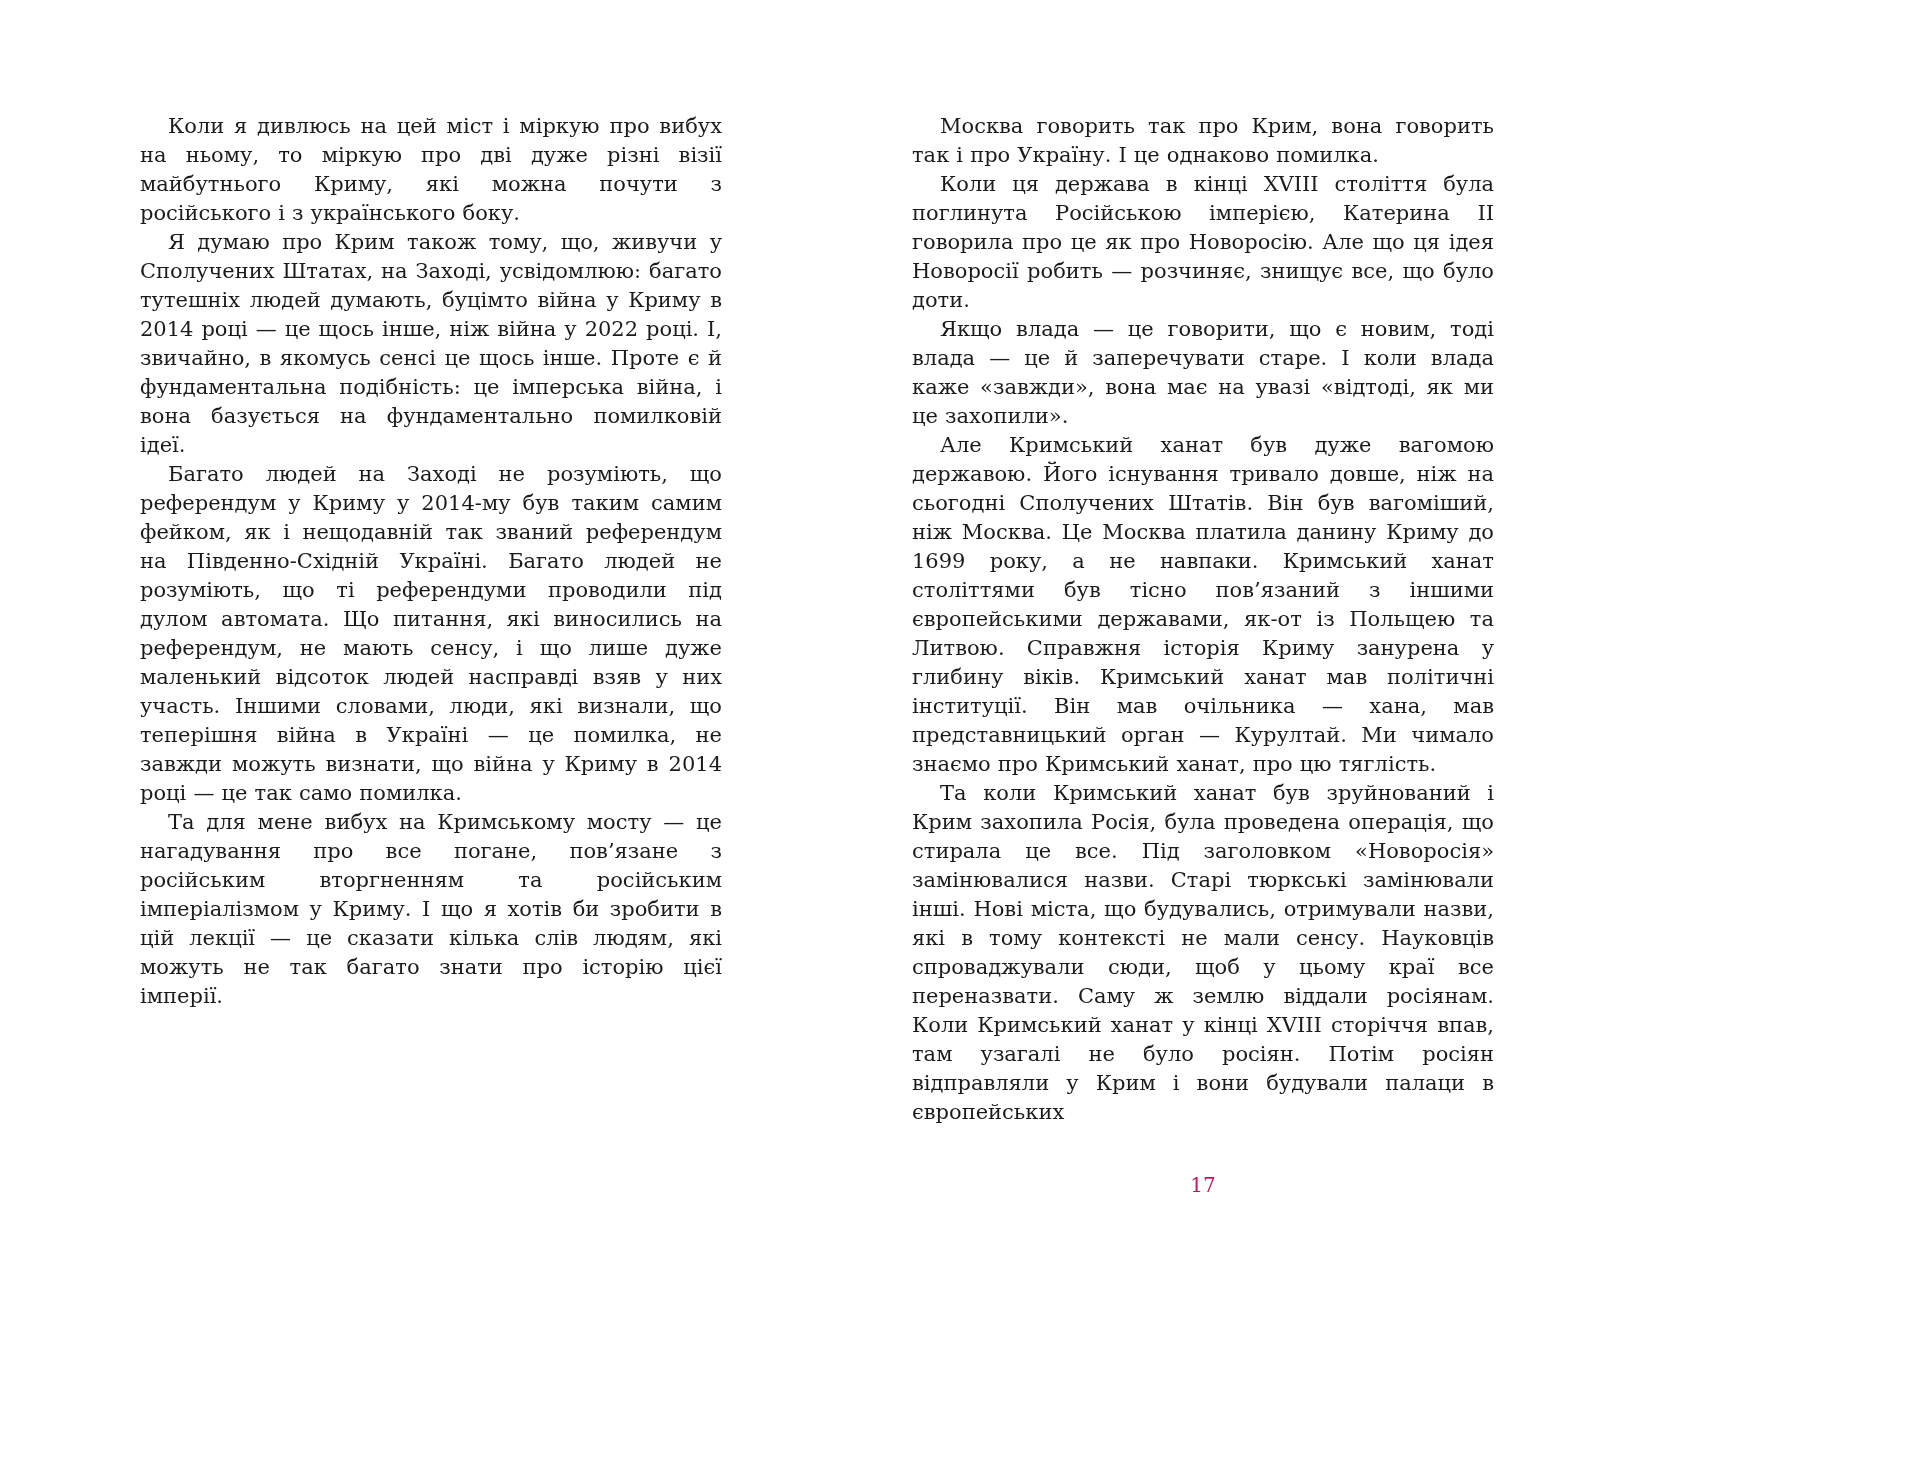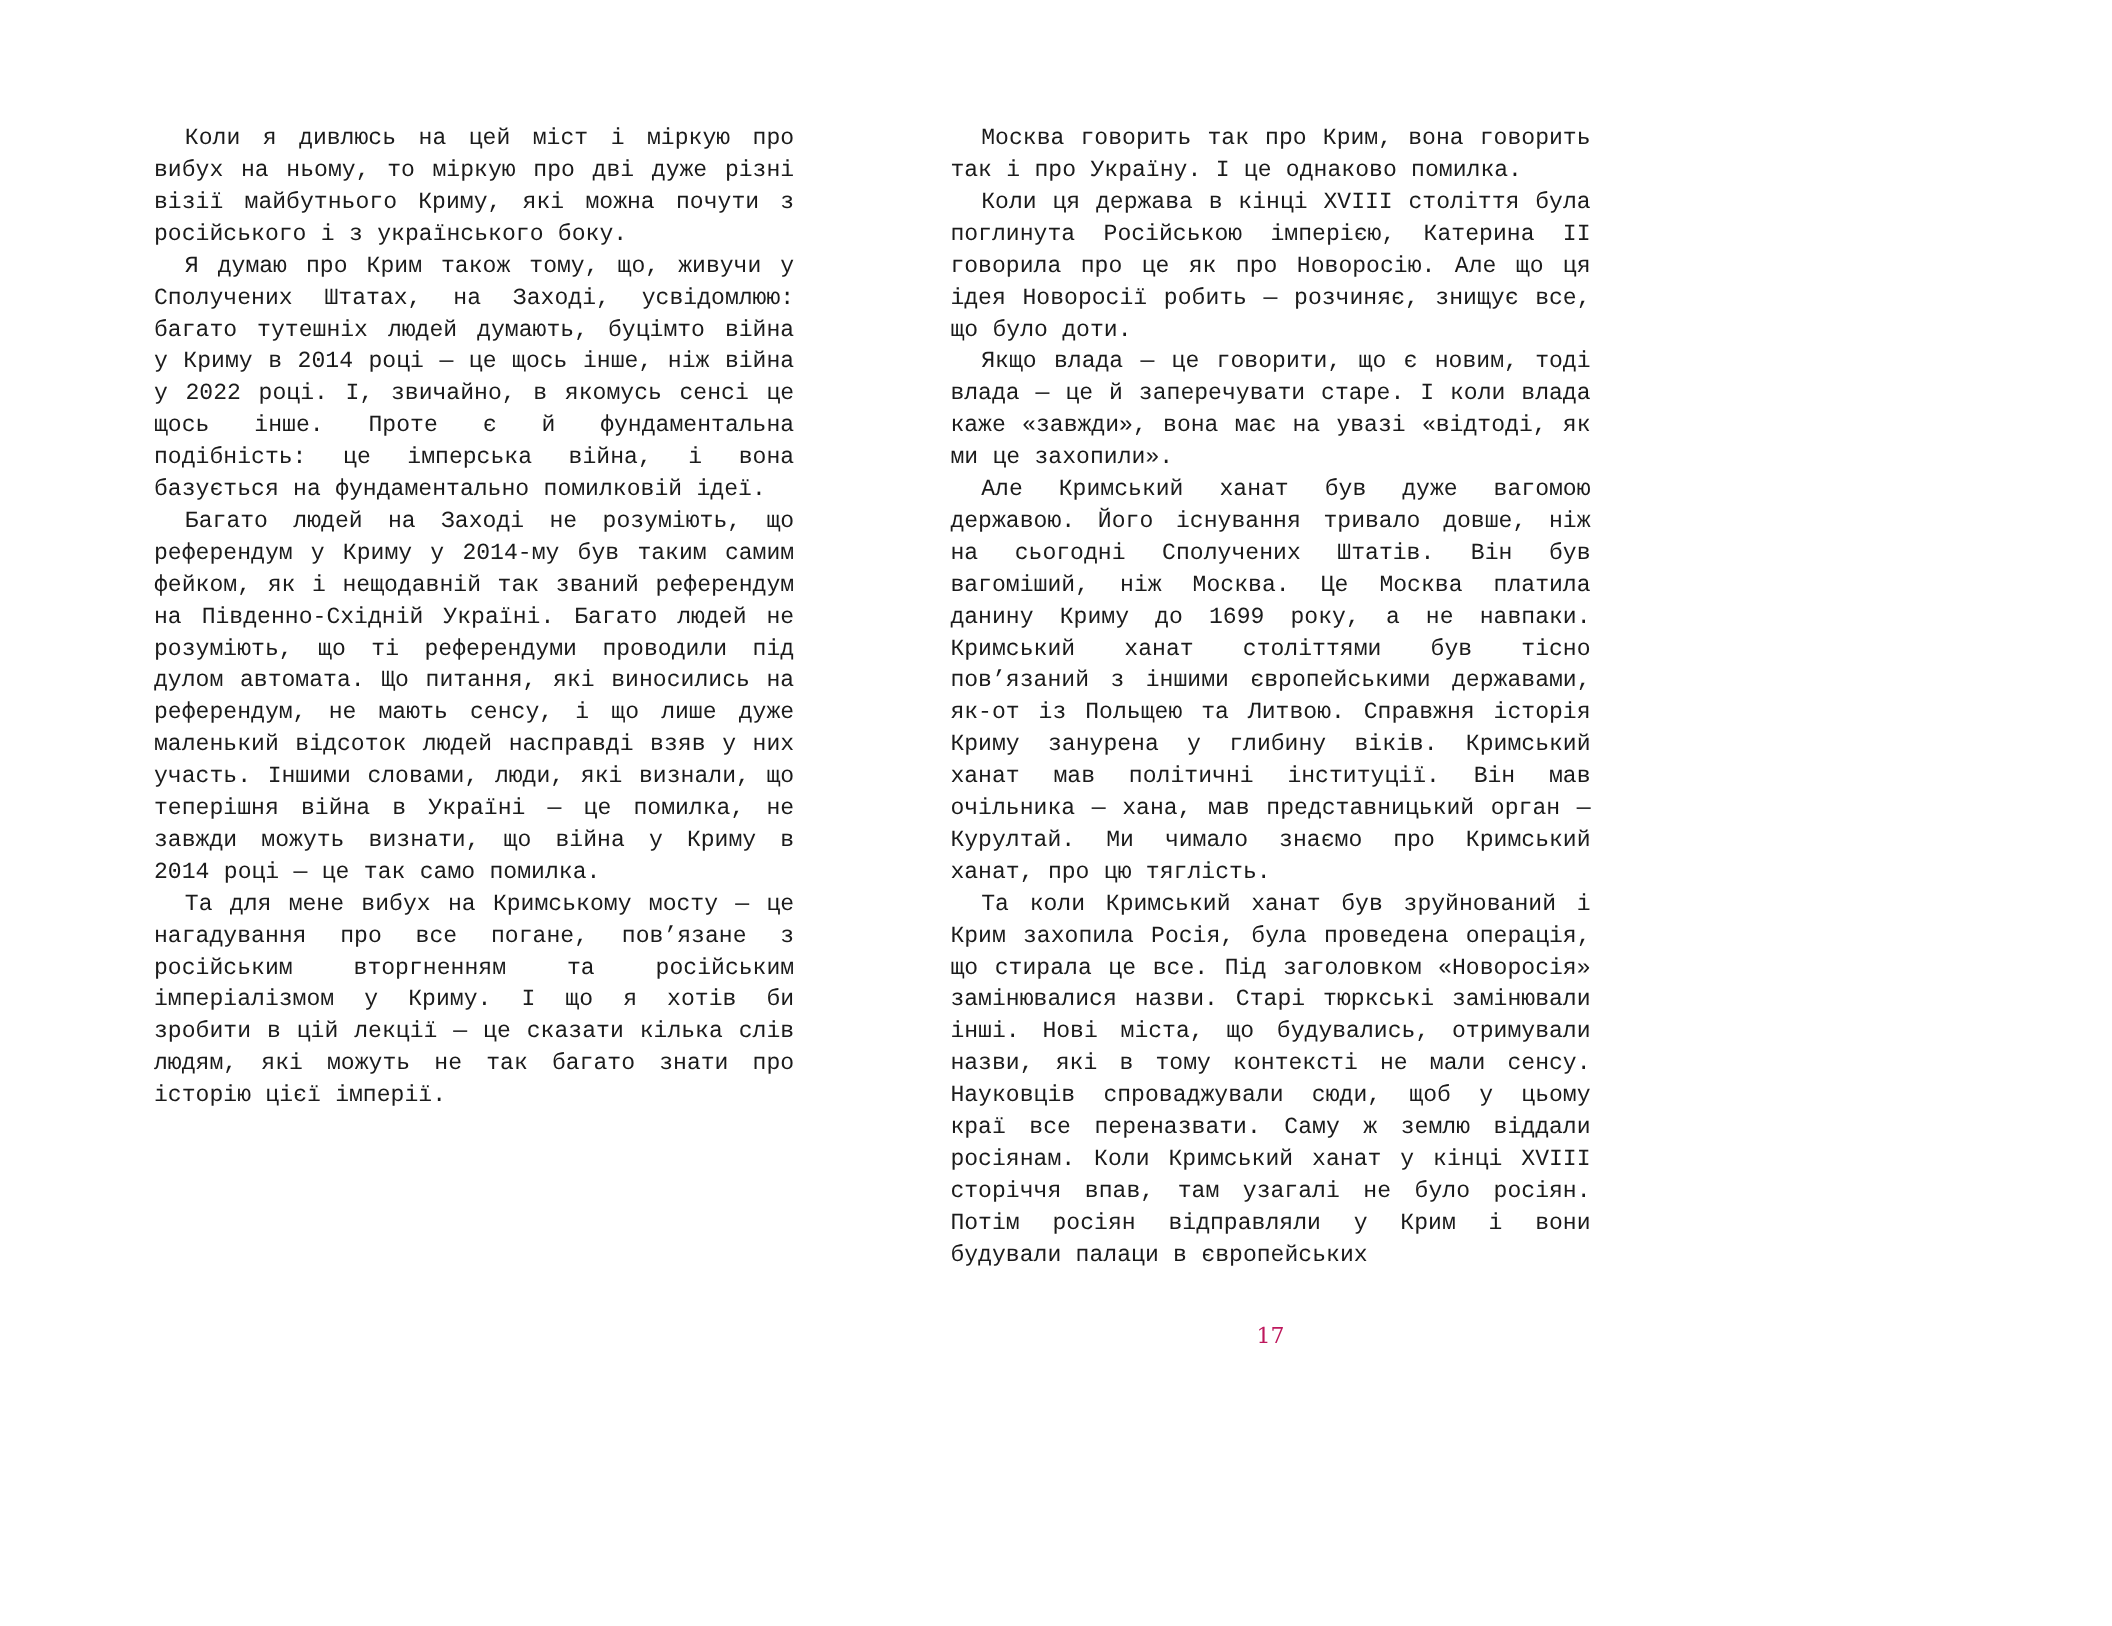--- a/index.html
+++ b/index.html
@@ -15,32 +15,31 @@
     font-family: "DejaVu Serif", "Liberation Serif", serif;
     color: #1b1b1b;
     overflow: hidden;
   }
   .page {
     position: absolute;
     top: 112px;
     width: 582px;
   }
   .page-left  { left: 140px; }
-  .page-right { left: 864px; }
+  .page-right { left: 912px; }
   .text-block p {
     margin: 0;
     padding: 0;
     font-size: 21px;
     line-height: 29px;
     text-align: justify;
     text-indent: 28px;
     hyphens: auto;
     -webkit-hyphens: auto;
     word-spacing: 0.02em;
-    font-family: Liberation Mono, monospace;
   }
   .page-number {
     margin-top: 46px;
     text-align: center;
     font-size: 20px;
     line-height: 24px;
     color: #be185d;
   }
 </style>
 </head>

